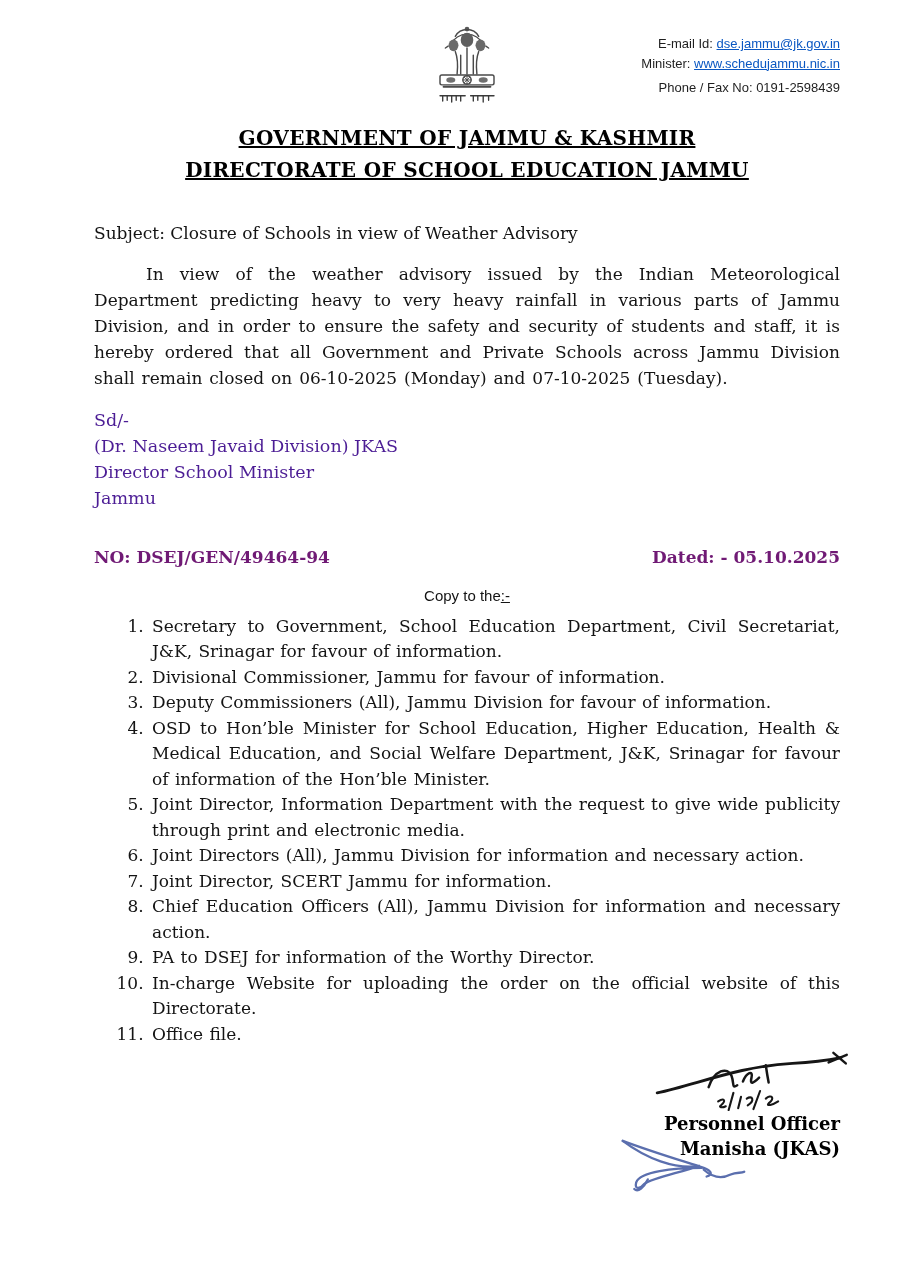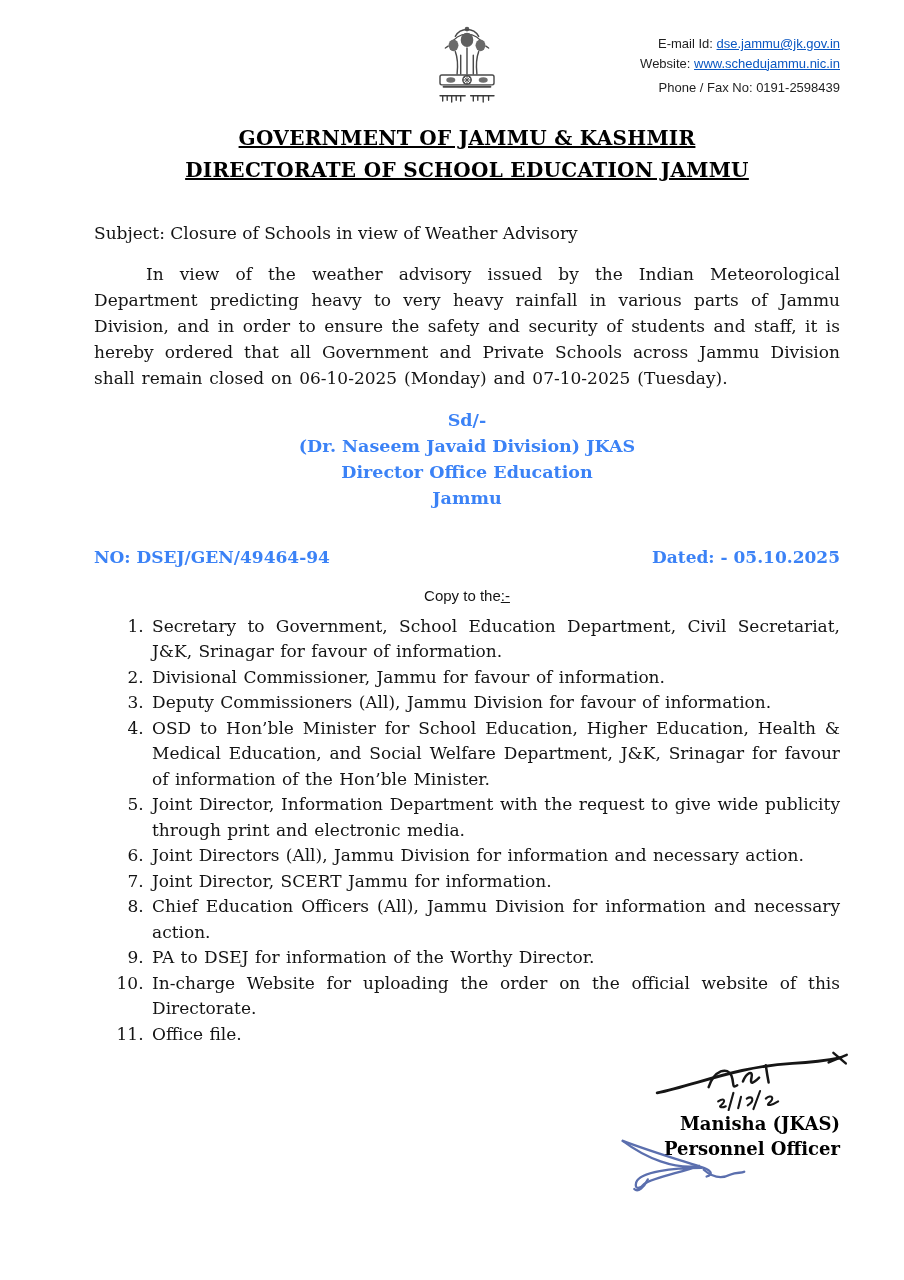--- a/index.html
+++ b/index.html
@@ -42,24 +42,24 @@
 
   
   .body-para {
     margin-top: 18px;
     font-size: 17px; line-height: 26px;
     text-align: justify; text-indent: 52px;
     word-spacing: 1.5px; color: #141414;
   }
 
   
-  .sd-block { margin-top: 16px; text-align: center; font-weight: bold; font-size: 17.5px; line-height: 26px; color: #3b82f6; }
+  .sd-block { margin-top: 16px; text-align: left; font-weight: normal; font-size: 17.5px; line-height: 26px; color: #4c1d95; }
 
   
-  .ref-row { margin-top: 36px; display: flex; justify-content: space-between; font-weight: bold; font-size: 17px; color: #3b82f6; }
+  .ref-row { margin-top: 36px; display: flex; justify-content: space-between; font-weight: bold; font-size: 17px; color: #701a75; }
 
   
   .copy-line { margin-top: 20px; font-family: "Liberation Sans", "DejaVu Sans", sans-serif; font-size: 15px; color: #141414; text-align: center; }
   .copy-line .u { text-decoration: underline; }
 
   
   ol.copy-list { margin-top: 10px; padding-left: 56px; font-size: 17px; line-height: 25.5px; color: #141414; }
   ol.copy-list li { text-align: justify; word-spacing: 1px; padding-left: 2px; }
 
   
@@ -106,39 +106,39 @@
         </g>
 
         <g stroke="#3a3a3a" fill="none" stroke-width="1.5" stroke-linecap="round">
           <path d="M10,79 L38,79 M44,79 L70,79"></path>
           <path d="M13,79 L13,85 M18,79 L18,84 M23,79 L23,86 M28,79 L28,84 M33,79 L33,85 M47,79 L47,85 M52,79 L52,84 M58,79 L58,86 M64,79 L64,84"></path>
         </g>
       </svg>
     </span>
     <div class="contact">
       <div><span>E-mail Id: </span><a href="#">dse.jammu@jk.gov.in</a></div>
-      <div><span>Website: </span><a href="#">www.schedujammu.nic.in</a></div>
+      <div><span>Minister: </span><a href="#">www.schedujammu.nic.in</a></div>
       <div class="phone-line">Phone / Fax No: 0191-2598439</div>
     </div>
   </div>
 
   <div class="title-block">
     <div class="title-line">GOVERNMENT OF JAMMU &amp; KASHMIR</div>
     <div class="title-line">DIRECTORATE OF SCHOOL EDUCATION JAMMU</div>
   </div>
 
   <div class="subject-line">Subject: Closure of Schools in view of Weather Advisory</div>
 
 
   <p class="body-para">In view of the weather advisory issued by the Indian Meteorological Department predicting heavy to very heavy rainfall in various parts of Jammu Division, and in order to ensure the safety and security of students and staff, it is hereby ordered that all Government and Private Schools across Jammu Division shall remain closed on 06-10-2025 (Monday) and 07-10-2025 (Tuesday).</p>
 
   <div class="sd-block">
     <div>Sd/-</div>
     <div>(Dr. Naseem Javaid Division) JKAS</div>
-    <div>Director Office Education</div>
+    <div>Director School Minister</div>
     <div>Jammu</div>
   </div>
 
   <div class="ref-row">
     <span>NO: DSEJ/GEN/49464-94</span>
     <span>Dated: - 05.10.2025</span>
   </div>
 
   <div class="copy-line"><span>Copy to the</span><span class="u">:-</span></div>
 
@@ -165,22 +165,22 @@
         <path d="M96,32 C100,22 107,20 105,28 C103,36 107,34 113,28" stroke-width="2.6"></path>
         <path d="M120,15 C121,22 122,28 123,33" stroke-width="2.6"></path>
         <path d="M70,53 C76,49 79,52 73,57 C70,59 74,60 78,58" stroke-width="2.2"></path>
         <path d="M86,44 L81,62" stroke-width="2.2"></path>
         <path d="M94,48 L91,60" stroke-width="2.2"></path>
         <path d="M100,50 C106,46 109,52 101,57" stroke-width="2.2"></path>
         <path d="M114,42 L107,61" stroke-width="2.2"></path>
         <path d="M120,50 C126,45 130,49 123,55 C120,58 127,57 133,53" stroke-width="2.2"></path>
       </g>
     </svg>
+    <div>Personnel Officer</div>
     <div>Manisha (JKAS)</div>
-    <div>Personnel Officer</div>
     <svg class="blue-scribble" width="135" height="68" viewBox="0 0 140 70" xmlns="http://www.w3.org/2000/svg">
       <g stroke="#5b6fae" fill="none" stroke-width="2.4" stroke-linecap="round">
         <path d="M8,12 C32,30 62,42 88,38 C64,46 40,50 30,57 C26,62 20,63 22,55 C26,44 60,40 90,40"></path>
         <path d="M8,12 C40,24 74,34 92,40 C100,43 102,47 95,49"></path>
         <path d="M92,42 C100,49 110,52 120,47 C126,44 131,46 134,44"></path>
         <path d="M34,52 C30,60 24,66 20,62"></path>
       </g>
     </svg>
   </div>
 

